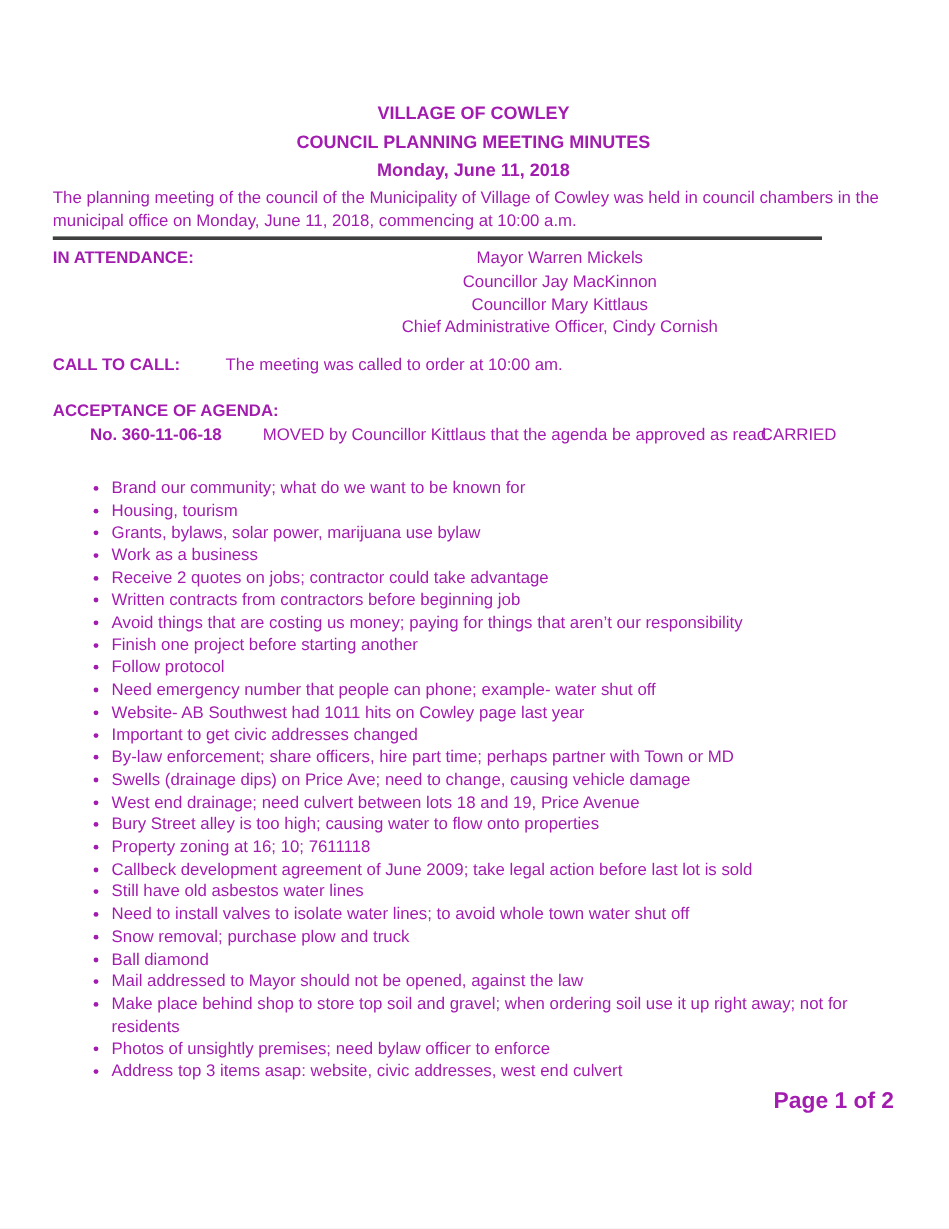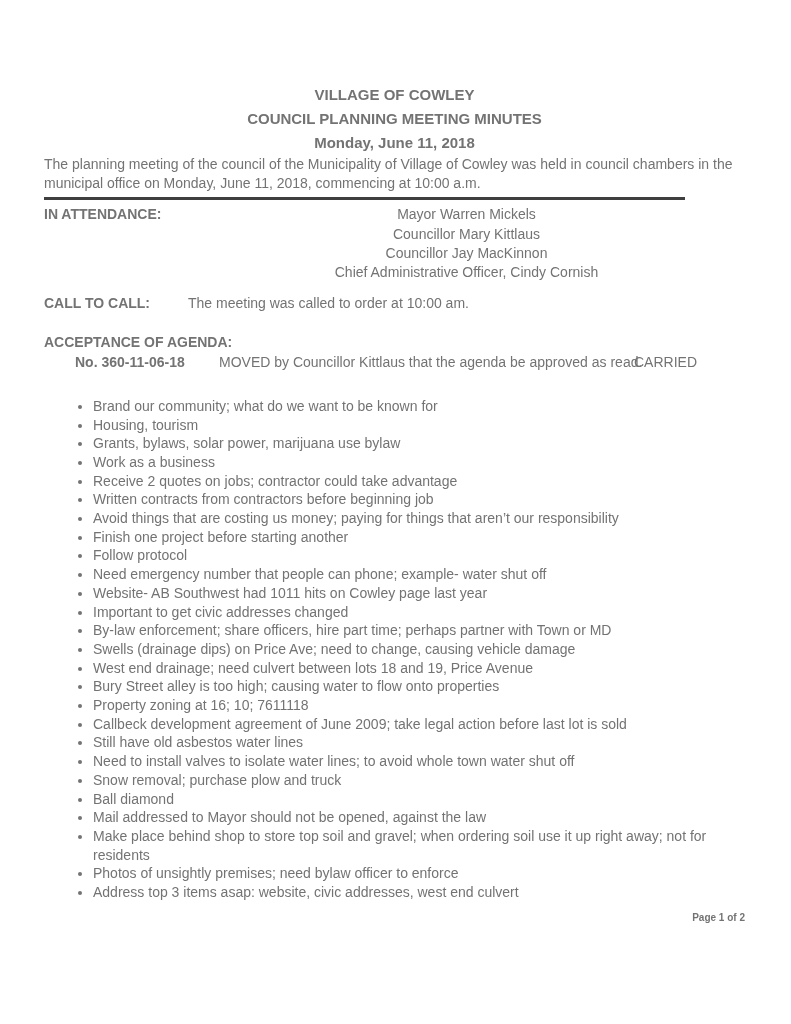--- a/index.html
+++ b/index.html
@@ -3,21 +3,21 @@
 <meta charset="utf-8">
 <style>
   * { box-sizing: border-box; }
   html, body { margin: 0; padding: 0; background: #e9e9e9; }
   .page {
     position: relative;
     width: 791px;
     height: 1024px;
     margin: 0 auto;
     background: #ffffff;
-    color: #737373;
+    color: #a21caf;
     font-family: "Liberation Sans", sans-serif;
     font-size: 14px;
     line-height: 19.2px;
     padding: 83px 46px 0 44px;
     overflow: hidden;
   }
   .doc-header {
     text-align: center;
     font-weight: bold;
     font-size: 15px;
@@ -49,21 +49,21 @@
   }
   .motion-row span { white-space: nowrap; }
   .motion-number { font-weight: bold; }
   .bullets { margin: 25px 0 0 0; padding-left: 49px; }
   .bullets li { line-height: 18.7px; }
   .page-footer {
     position: absolute;
     top: 908px;
     right: 46px;
     font-weight: bold;
-    font-size: 10px;
+    font-size: 19px;
   }
 </style>
 </head>
 <body>
 
 <div class="page">
 
   <header class="doc-header">
     <div>VILLAGE OF COWLEY</div>
     <div>COUNCIL PLANNING MEETING MINUTES</div>
@@ -71,22 +71,22 @@
   </header>
 
   <p class="intro">The planning meeting of the council of the Municipality of Village of Cowley was held in council chambers in the municipal office on Monday, June 11, 2018, commencing at 10:00 a.m.</p>
 
   <hr class="rule">
 
   <section class="sec-row">
     <div class="label">IN ATTENDANCE:</div>
     <ul class="plain-list">
         <li>Mayor Warren Mickels</li>
+        <li>Councillor Jay MacKinnon</li>
         <li>Councillor Mary Kittlaus</li>
-        <li>Councillor Jay MacKinnon</li>
         <li>Chief Administrative Officer, Cindy Cornish</li>
       </ul>
   </section>
 
   <section class="sec-row call-row">
     <div class="label">CALL TO CALL:</div>
     <div>The meeting was called to order at 10:00 am.</div>
   </section>
 
   <section class="acceptance">

